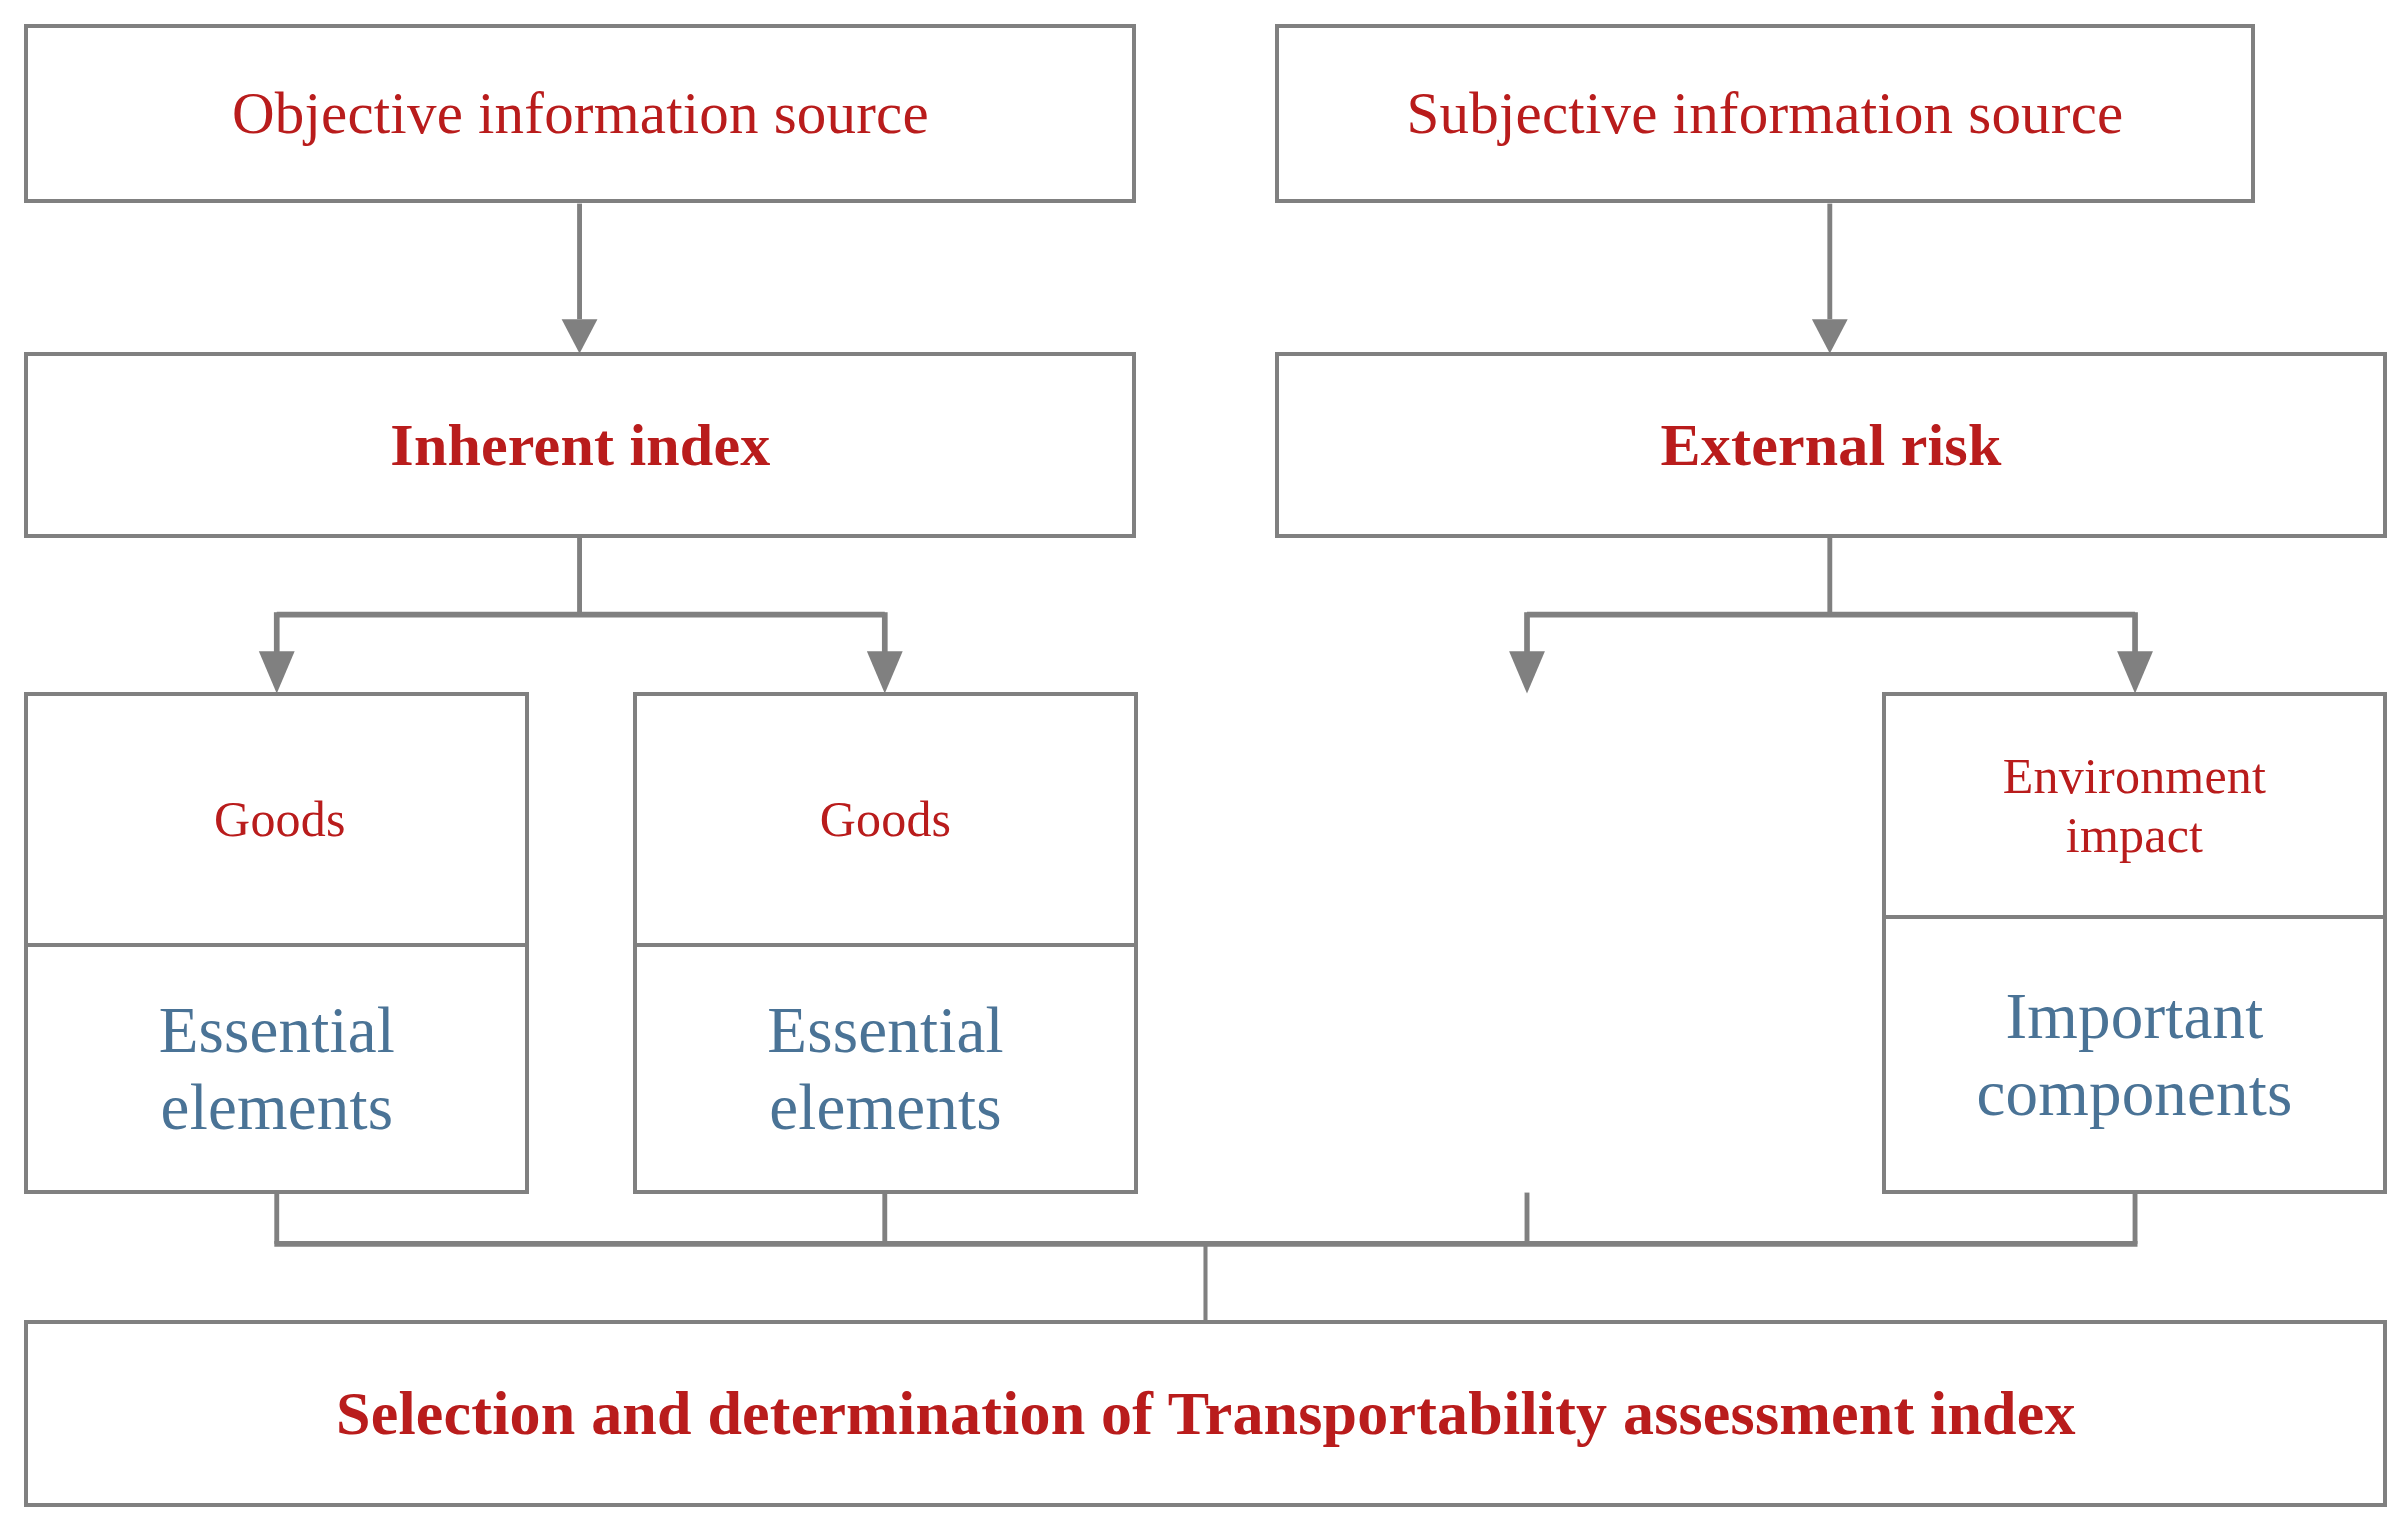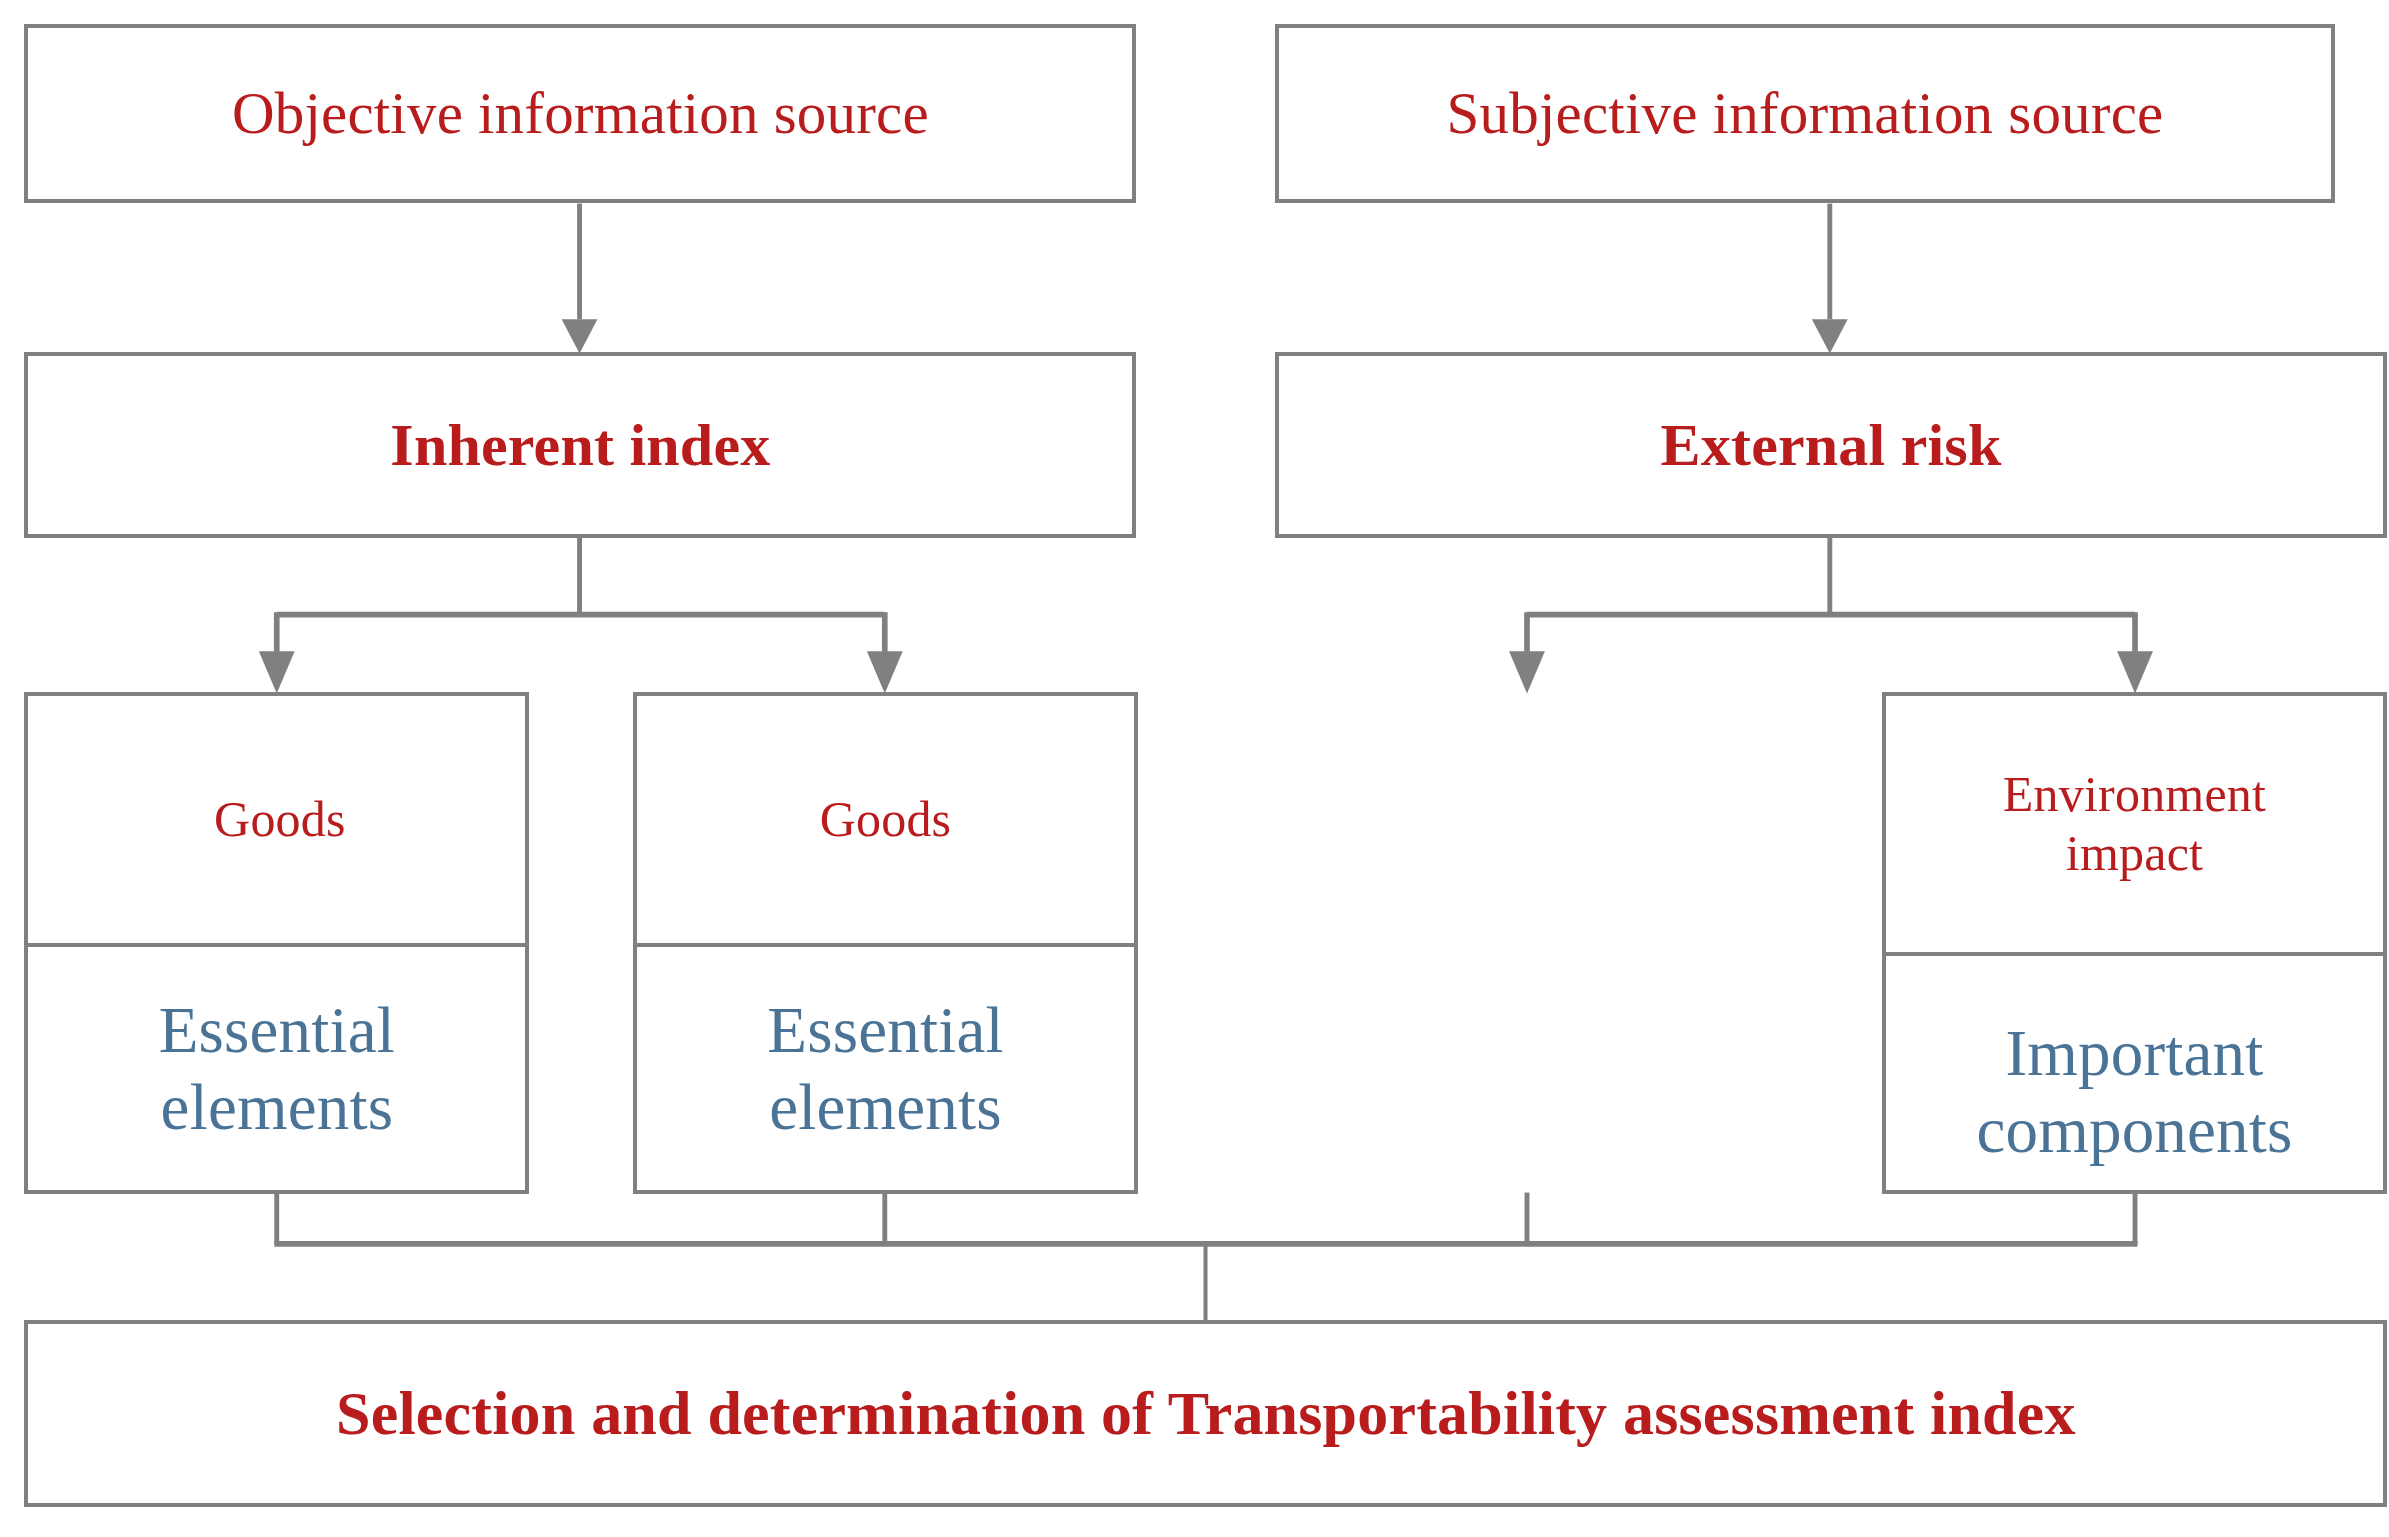--- a/index.html
+++ b/index.html
@@ -128,21 +128,21 @@
       <line x1="337" y1="1528" x2="2626" y2="1528" stroke="#808080" stroke-width="7"></line>
       <line x1="1481" y1="1528" x2="1481" y2="1758" stroke="#808080" stroke-width="5"></line>
       <polygon points="1462,1758 1500,1758 1481,1822" fill="#808080"></polygon>
     </g>
   </svg>
 
   <div class="node-box" style="left:24.4px; top:24.4px; width:1112px; height:179px;">
     <span class="label lbl-source">Objective information source</span>
   </div>
 
-  <div class="node-box" style="left:1275px; top:24.4px; width:1060px; height:179px;">
+  <div class="node-box" style="left:1275px; top:24.4px; width:980px; height:179px;">
     <span class="label lbl-source">Subjective information source</span>
   </div>
 
   <div class="node-box" style="left:24.4px; top:352px; width:1112px; height:186px;">
     <span class="label lbl-risk">Inherent index</span>
   </div>
 
   <div class="node-box" style="left:1275px; top:352px; width:1112px; height:186px;">
     <span class="label lbl-risk">External risk</span>
   </div>
@@ -160,21 +160,21 @@
     <div class="cell top-cell" style="height:251px;">
       <span class="label lbl-cat">Goods</span>
     </div>
     <div class="cell" style="height:243px;">
       <span class="label lbl-sub" style="max-width: 342px; color: rgb(74, 115, 150);">Essential elements</span>
     </div>
   </div>
 
 
   <div class="node-box split" style="left:1882px; top:692px; width:505px; height:502px;">
-    <div class="cell top-cell" style="height:260px;font-family:Liberation Serif, serif;">
+    <div class="cell top-cell" style="height:223px;font-family:Liberation Serif, serif;">
       <span class="label lbl-cat" style="max-width:358px;">Environment impact</span>
     </div>
     <div class="cell" style="height:271px;">
       <span class="label lbl-sub" style="max-width: 374px; color: rgb(74, 115, 150);">Important components</span>
     </div>
   </div>
 
   <div class="node-box" style="left:24.4px; top:1320px; width:2363px; height:187px;">
     <span class="label lbl-final">Selection and determination of Transportability assessment index</span>
   </div>

